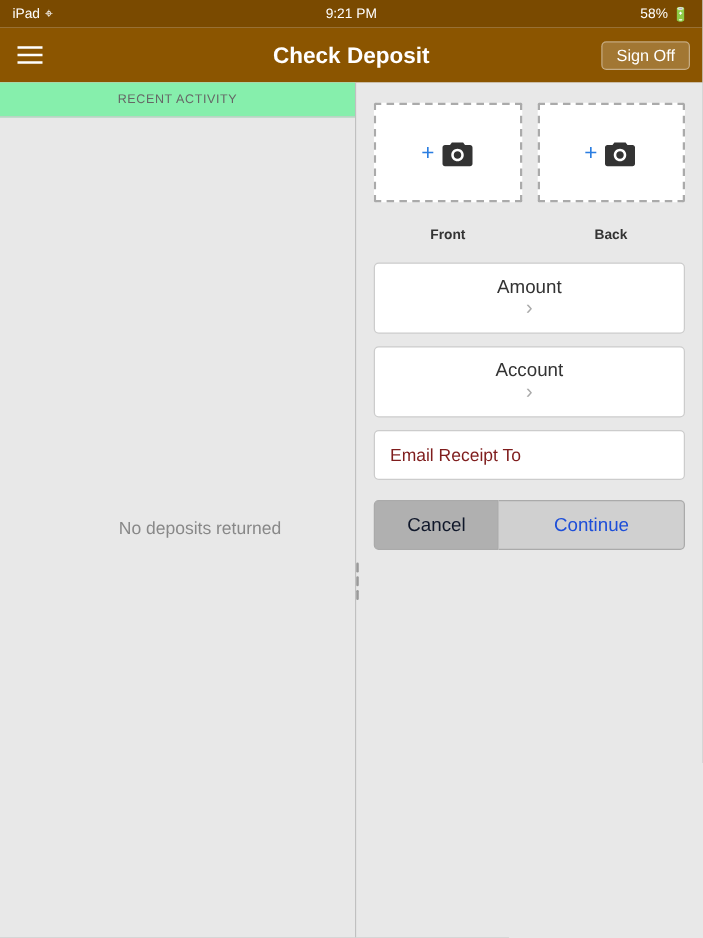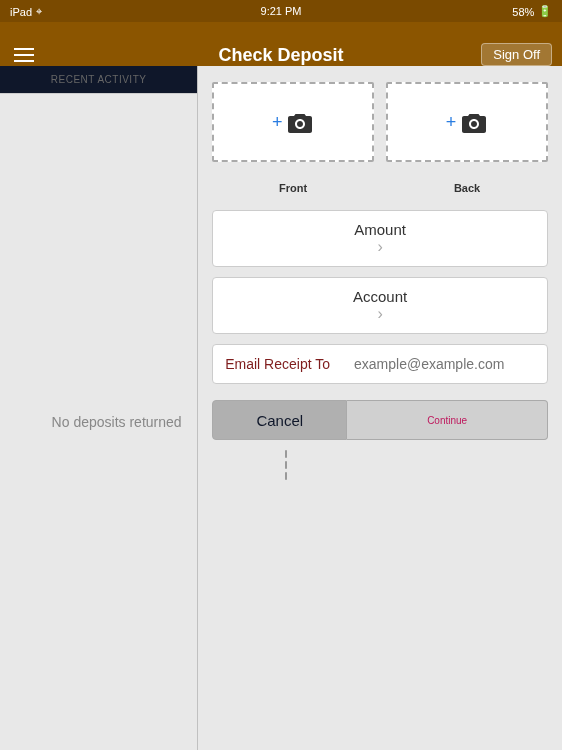--- a/index.html
+++ b/index.html
@@ -19,29 +19,29 @@
       background: #7a4a00;
       display: flex;
       align-items: center;
       justify-content: space-between;
       padding: 0 10px;
       color: white;
       font-size: 11px;
     }
     .status-bar-left { display: flex; align-items: flex-end; gap: 4px; }
     .status-bar-center { position: absolute; left: 50%; transform: translateX(-50%); font-weight: 500; }
-    .status-bar-right { display: flex; align-items: flex-end; gap: 4px; font-size: 11px; }
+    .status-bar-right { display: flex; align-items: center; gap: 4px; font-size: 11px; }
 
     
     .nav-bar {
       width: 100%;
       height: 44px;
       background: #8B5500;
       display: flex;
-      align-items: flex-end;
+      align-items: center;
       justify-content: space-between;
       padding: 0 10px;
     }
     .nav-title {
       color: white;
       font-size: 18px;
       font-weight: 600;
       position: absolute;
       left: 50%;
       transform: translateX(-50%);
@@ -87,21 +87,21 @@
       flex-direction: column;
     }
     .sidebar-header {
       text-align: center;
       padding: 8px;
       font-size: 10px;
       color: #666;
       letter-spacing: 0.5px;
       border-bottom: 1px solid #ccc;
       text-transform: uppercase;
-      background: #0f172a;
+      background: #86efac;
     }
     .sidebar-content {
       flex: 1;
       display: flex;
       align-items: center;
       justify-content: center;
     }
     .no-deposits-text {
       color: #888;
       font-size: 14px;
@@ -233,22 +233,22 @@
       cursor: pointer;
       font-family: inherit;
     }
     .continue-btn {
       flex: 1.5;
       height: 40px;
       background: #d0d0d0;
       border: 1px solid #aaa;
       border-left: none;
       border-radius: 0 4px 4px 0;
-      font-size: 10px;
-      color: #be185d;
+      font-size: 15px;
+      color: #1d4ed8;
       cursor: default;
       font-family: inherit;
     }
 
     
     .scroll-indicator {
       position: absolute;
       left: 282px;
       top: 440px;
       width: 8px;
@@ -334,21 +334,20 @@
       <span class="field-chevron">›</span>
     </div>
 
     <div class="field-row">
       <span class="field-label">Account</span>
       <span class="field-chevron">›</span>
     </div>
 
     <div class="email-row">
       <span class="email-label">Email Receipt To</span>
-      <input class="email-input" type="email" placeholder="example@example.com" style="">
     </div>
 
     <div class="action-row">
       <button class="cancel-btn">Cancel</button>
       <button class="continue-btn">Continue</button>
     </div>
   </div>
 </div>
 
 <div class="scroll-indicator">

